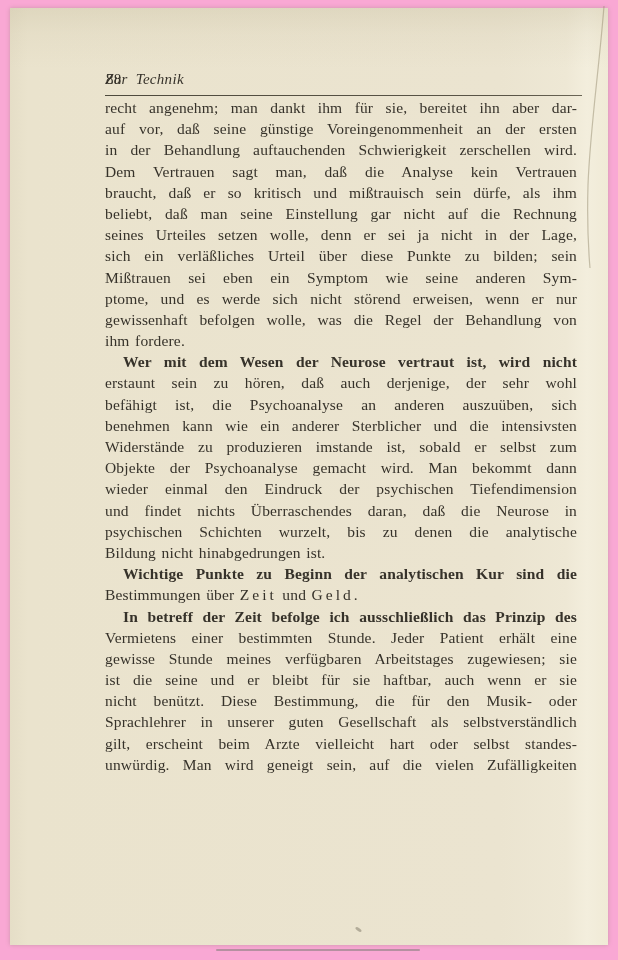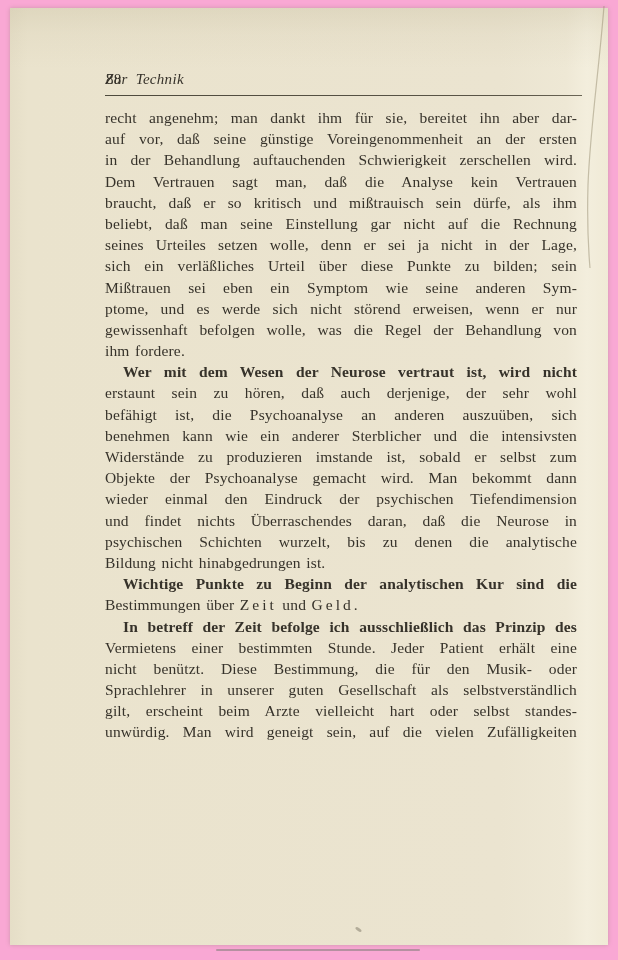--- a/index.html
+++ b/index.html
@@ -44,21 +44,21 @@
     font-style: italic;
     word-spacing: 4px;
   }
   .header-rule {
     margin-top: 6px;
     height: 1px;
     width: 477px;
     background: linear-gradient(90deg, #4e4a3d 0%, #5a5547 85%, #6b6656 100%);
   }
   .page-body {
-    margin-top: 11px;
+    margin-top: 1px;
     font-size: 15.5px;
     line-height: 21.2px;
     word-spacing: 1.5px;
     letter-spacing: 0.15px;
   }
   .paragraph { margin: 0; }
   .line {
     text-align: justify;
     text-align-last: justify;
     white-space: normal;
@@ -128,20 +128,22 @@
           <div class="line">psychischen Schichten wurzelt, bis zu denen die analytische</div>
           <div class="line no-just">Bildung nicht hinabgedrungen ist.</div>
         </div>
         <div class="paragraph">
           <div class="line indent">Wichtige Punkte zu Beginn der analytischen Kur sind die</div>
           <div class="line no-just">Bestimmungen über <span class="spaced">Zeit</span> und <span class="spaced">Geld</span>.</div>
         </div>
         <div class="paragraph">
           <div class="line indent">In betreff der Zeit befolge ich ausschließlich das Prinzip des</div>
           <div class="line">Vermietens einer bestimmten Stunde. Jeder Patient erhält eine</div>
+          <div class="line">gewisse Stunde meines verfügbaren Arbeitstages zugewiesen; sie</div>
+          <div class="line">ist die seine und er bleibt für sie haftbar, auch wenn er sie</div>
           <div class="line">nicht benützt. Diese Bestimmung, die für den Musik- oder</div>
           <div class="line">Sprachlehrer in unserer guten Gesellschaft als selbstverständlich</div>
           <div class="line">gilt, erscheint beim Arzte vielleicht hart oder selbst standes-</div>
           <div class="line">unwürdig. Man wird geneigt sein, auf die vielen Zufälligkeiten</div>
         </div>
       </div>
   </div>
 
   <div class="bottom-scan-line"></div>
   <div class="smudge"></div>

